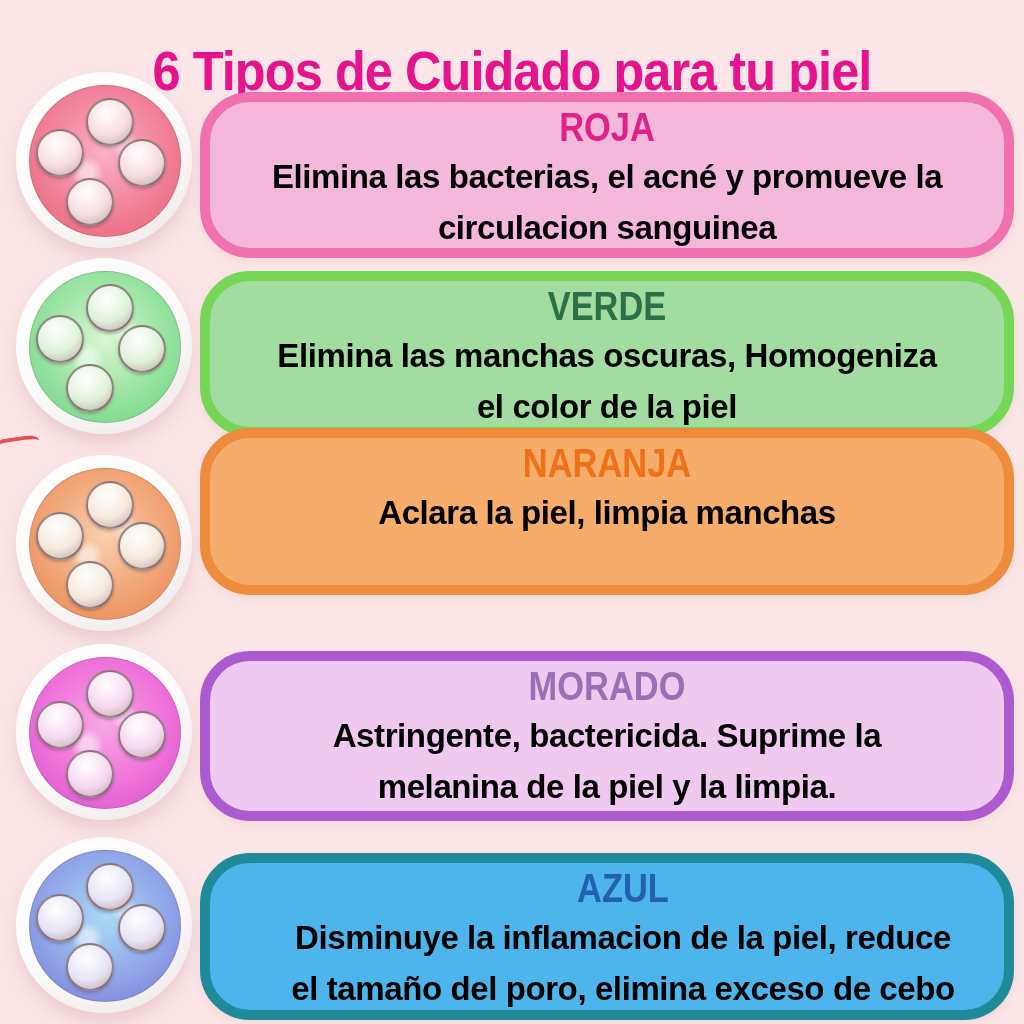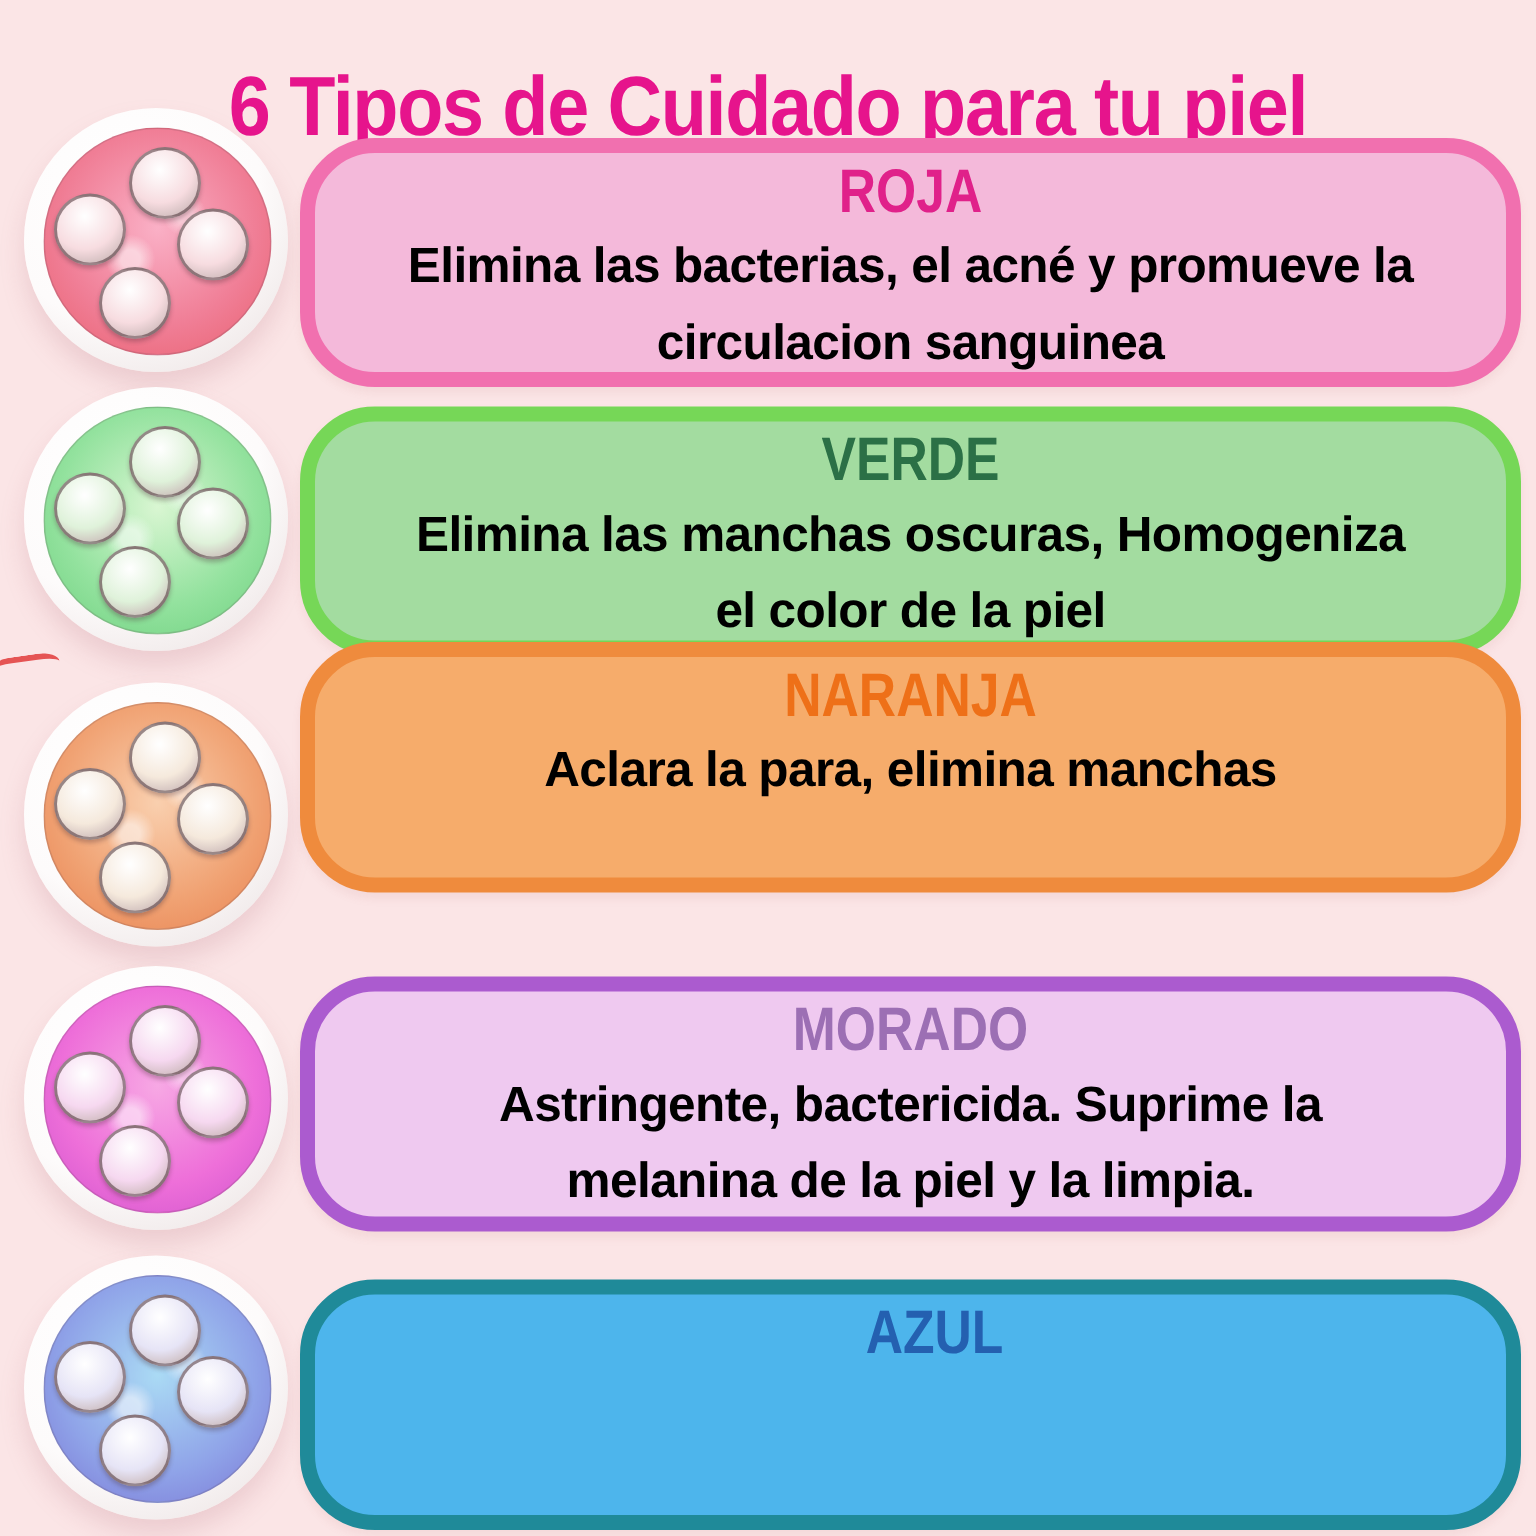--- a/index.html
+++ b/index.html
@@ -119,21 +119,21 @@
   <div class="device" style="left:16px;top:455px">
     <div class="device-face" style="--glow-light: #F9CFAE; --glow: #F0A273; --glow-dark: #E8814F; --etint: #F5E9DC;">
       <div class="electrode e-top"></div>
       <div class="electrode e-left"></div>
       <div class="electrode e-right"></div>
       <div class="electrode e-bottom"></div>
     </div>
   </div>
   <section class="card" style="top: 428px; height: 167px; --fill: #F6AC6B; --border: #EF8B3D; --label: #EE7018;">
     <div class="card-label">NARANJA</div>
-    <div class="card-body">Aclara la para, elimina manchas</div>
+    <div class="card-body">Aclara la piel, limpia manchas</div>
   </section>
 
   <div class="device" style="left:16px;top:644px">
     <div class="device-face" style="--glow-light: #F7A8E4; --glow: #EE6FD9; --glow-dark: #CE52CC; --etint: #F6D8F0;">
       <div class="electrode e-top"></div>
       <div class="electrode e-left"></div>
       <div class="electrode e-right"></div>
       <div class="electrode e-bottom"></div>
     </div>
   </div>
@@ -146,15 +146,17 @@
   <div class="device" style="left:16px;top:837px">
     <div class="device-face" style="--glow-light: #AADAF4; --glow: #8FA3E8; --glow-dark: #7A75D4; --etint: #E6E4F6;">
       <div class="electrode e-top"></div>
       <div class="electrode e-left"></div>
       <div class="electrode e-right"></div>
       <div class="electrode e-bottom"></div>
     </div>
   </div>
   <section class="card" style="top: 853px; height: 167px; padding-left: 36px; --fill: #4DB5EC; --border: #1F8A99; --label: #2460B0;">
     <div class="card-label">AZUL</div>
+    <div class="card-body">Disminuye la inflamacion de la piel, reduce
+el tamaño del poro, elimina exceso de cebo</div>
   </section>
 
 </div>
 
 </body></html>

